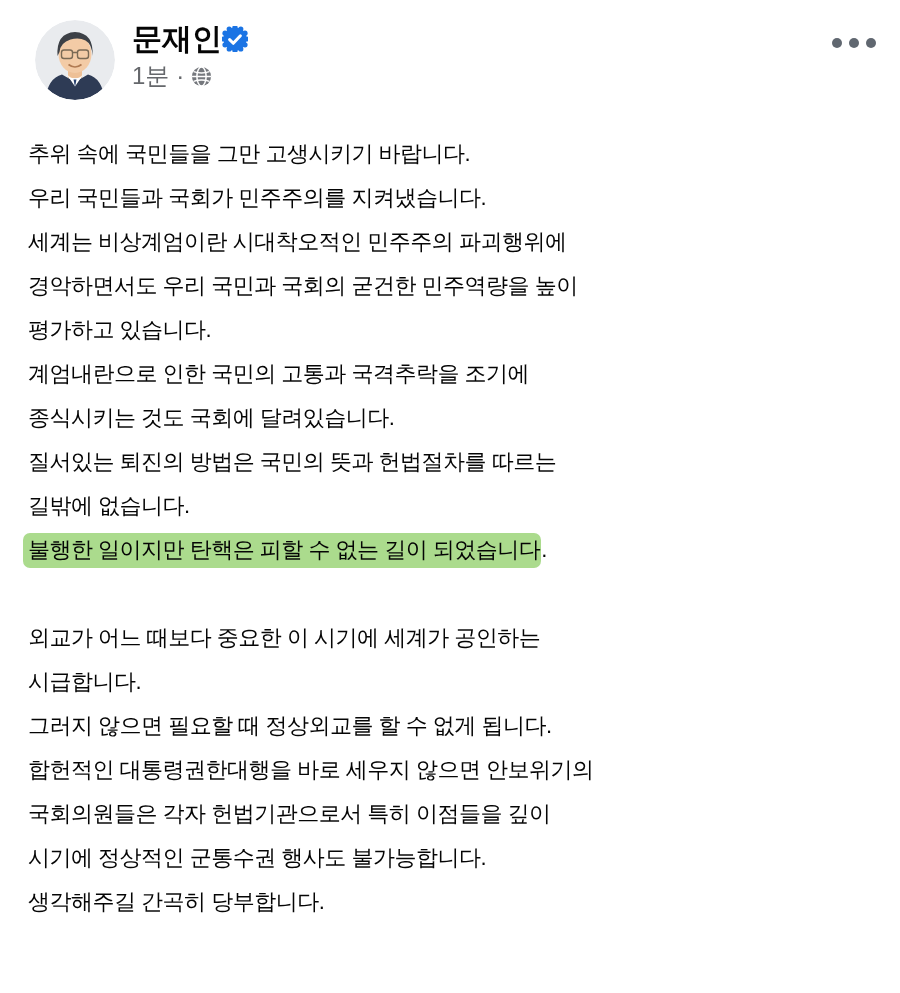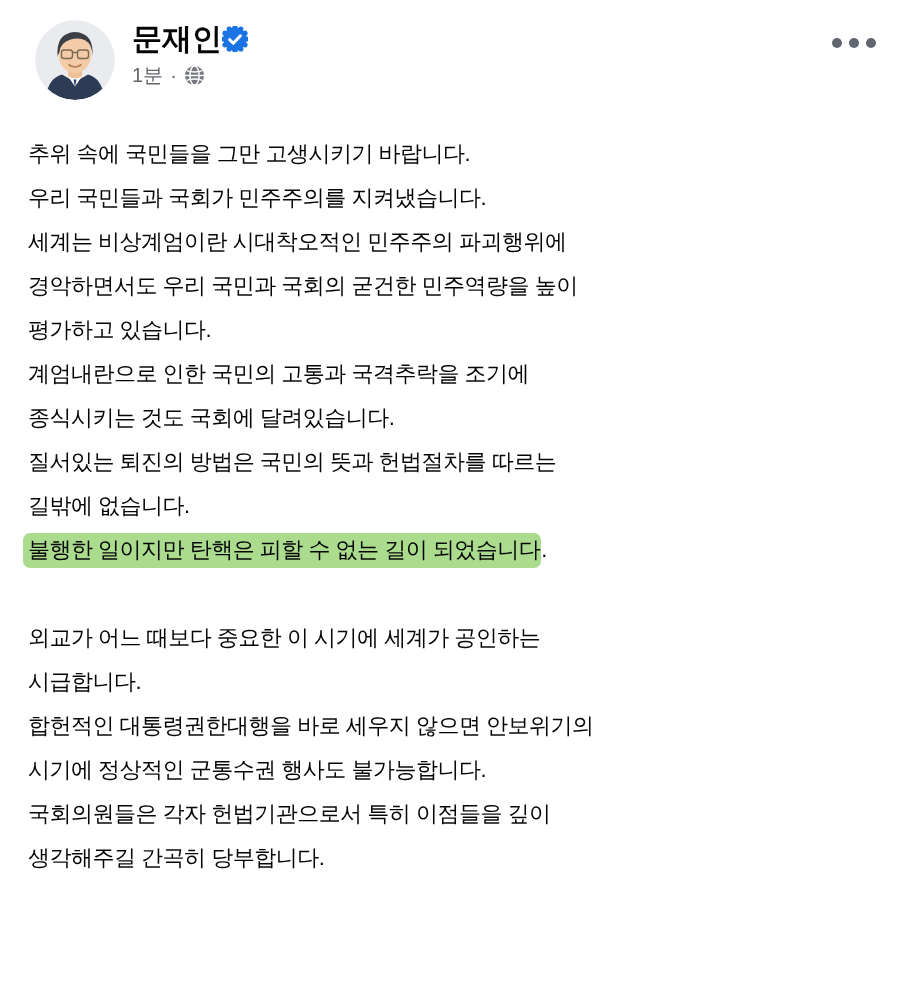--- a/index.html
+++ b/index.html
@@ -29,21 +29,21 @@
   .header-text{margin-left:17px;padding-top:2px;}
   .name-row{display:flex;align-items:center;}
   .name{
     font-size:30px;font-weight:700;color:var(--text);line-height:1.15;
     cursor:pointer;
   }
   .badge{width:26px;height:26px;display:inline-block;}
   .badge svg{display:block;width:100%;height:100%;}
   .meta-row{
     margin-top:7px;display:flex;align-items:center;gap:7px;
-    font-size:20px;color:var(--meta-gray);line-height:1;
+    font-size:24px;color:var(--meta-gray);line-height:1;
   }
   .globe{width:21px;height:21px;display:inline-block;margin-top:1px;}
   .globe svg{display:block;width:100%;height:100%;}
   .more-btn{
     position:absolute;top:28px;right:14px;
     display:flex;align-items:center;gap:7px;
     padding:10px;border-radius:50px;cursor:pointer;
   }
   .more-btn .dot{
     width:10px;height:10px;border-radius:50%;background:#606770;
@@ -153,19 +153,20 @@
     <div class="line">경악하면서도 우리 국민과 국회의 굳건한 민주역량을 높이</div>
     <div class="line">평가하고 있습니다.</div>
     <div class="line">계엄내란으로 인한 국민의 고통과 국격추락을 조기에</div>
     <div class="line">종식시키는 것도 국회에 달려있습니다.</div>
     <div class="line">질서있는 퇴진의 방법은 국민의 뜻과 헌법절차를 따르는</div>
     <div class="line">길밖에 없습니다.</div>
     <div class="line"><span class="hl">불행한 일이지만 탄핵은 피할 수 없는 길이 되었습니다</span><span>.</span></div>
     <div class="line blank"></div>
     <div class="line">외교가 어느 때보다 중요한 이 시기에 세계가 공인하는</div>
     <div class="line">시급합니다.</div>
+    <div class="line">그러지 않으면 필요할 때 정상외교를 할 수 없게 됩니다.</div>
     <div class="line">합헌적인 대통령권한대행을 바로 세우지 않으면 안보위기의</div>
+    <div class="line">국회의원들은 각자 헌법기관으로서 특히 이점들을 깊이</div>
     <div class="line">시기에 정상적인 군통수권 행사도 불가능합니다.</div>
-    <div class="line">국회의원들은 각자 헌법기관으로서 특히 이점들을 깊이</div>
     <div class="line">생각해주길 간곡히 당부합니다.</div>
   </div>
 
 </div>
 
 </body></html>

